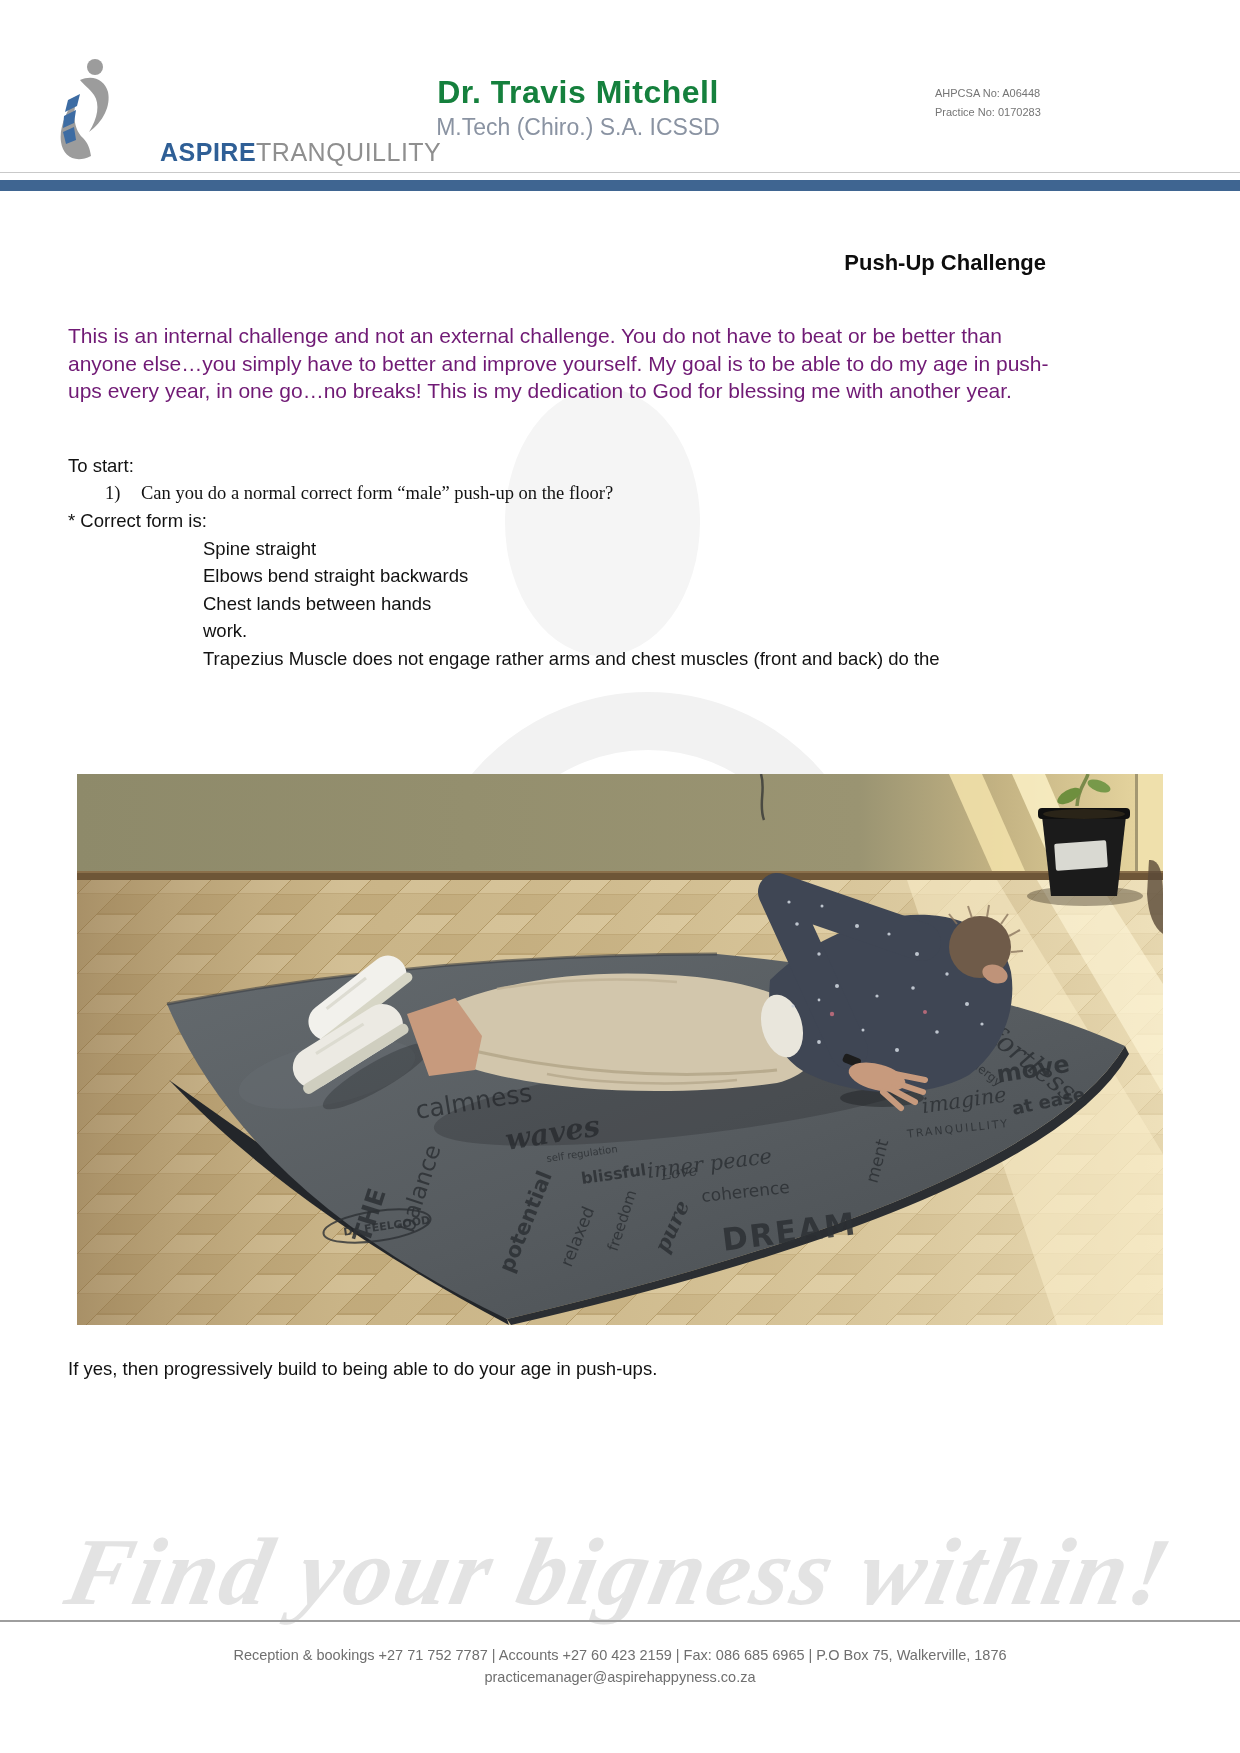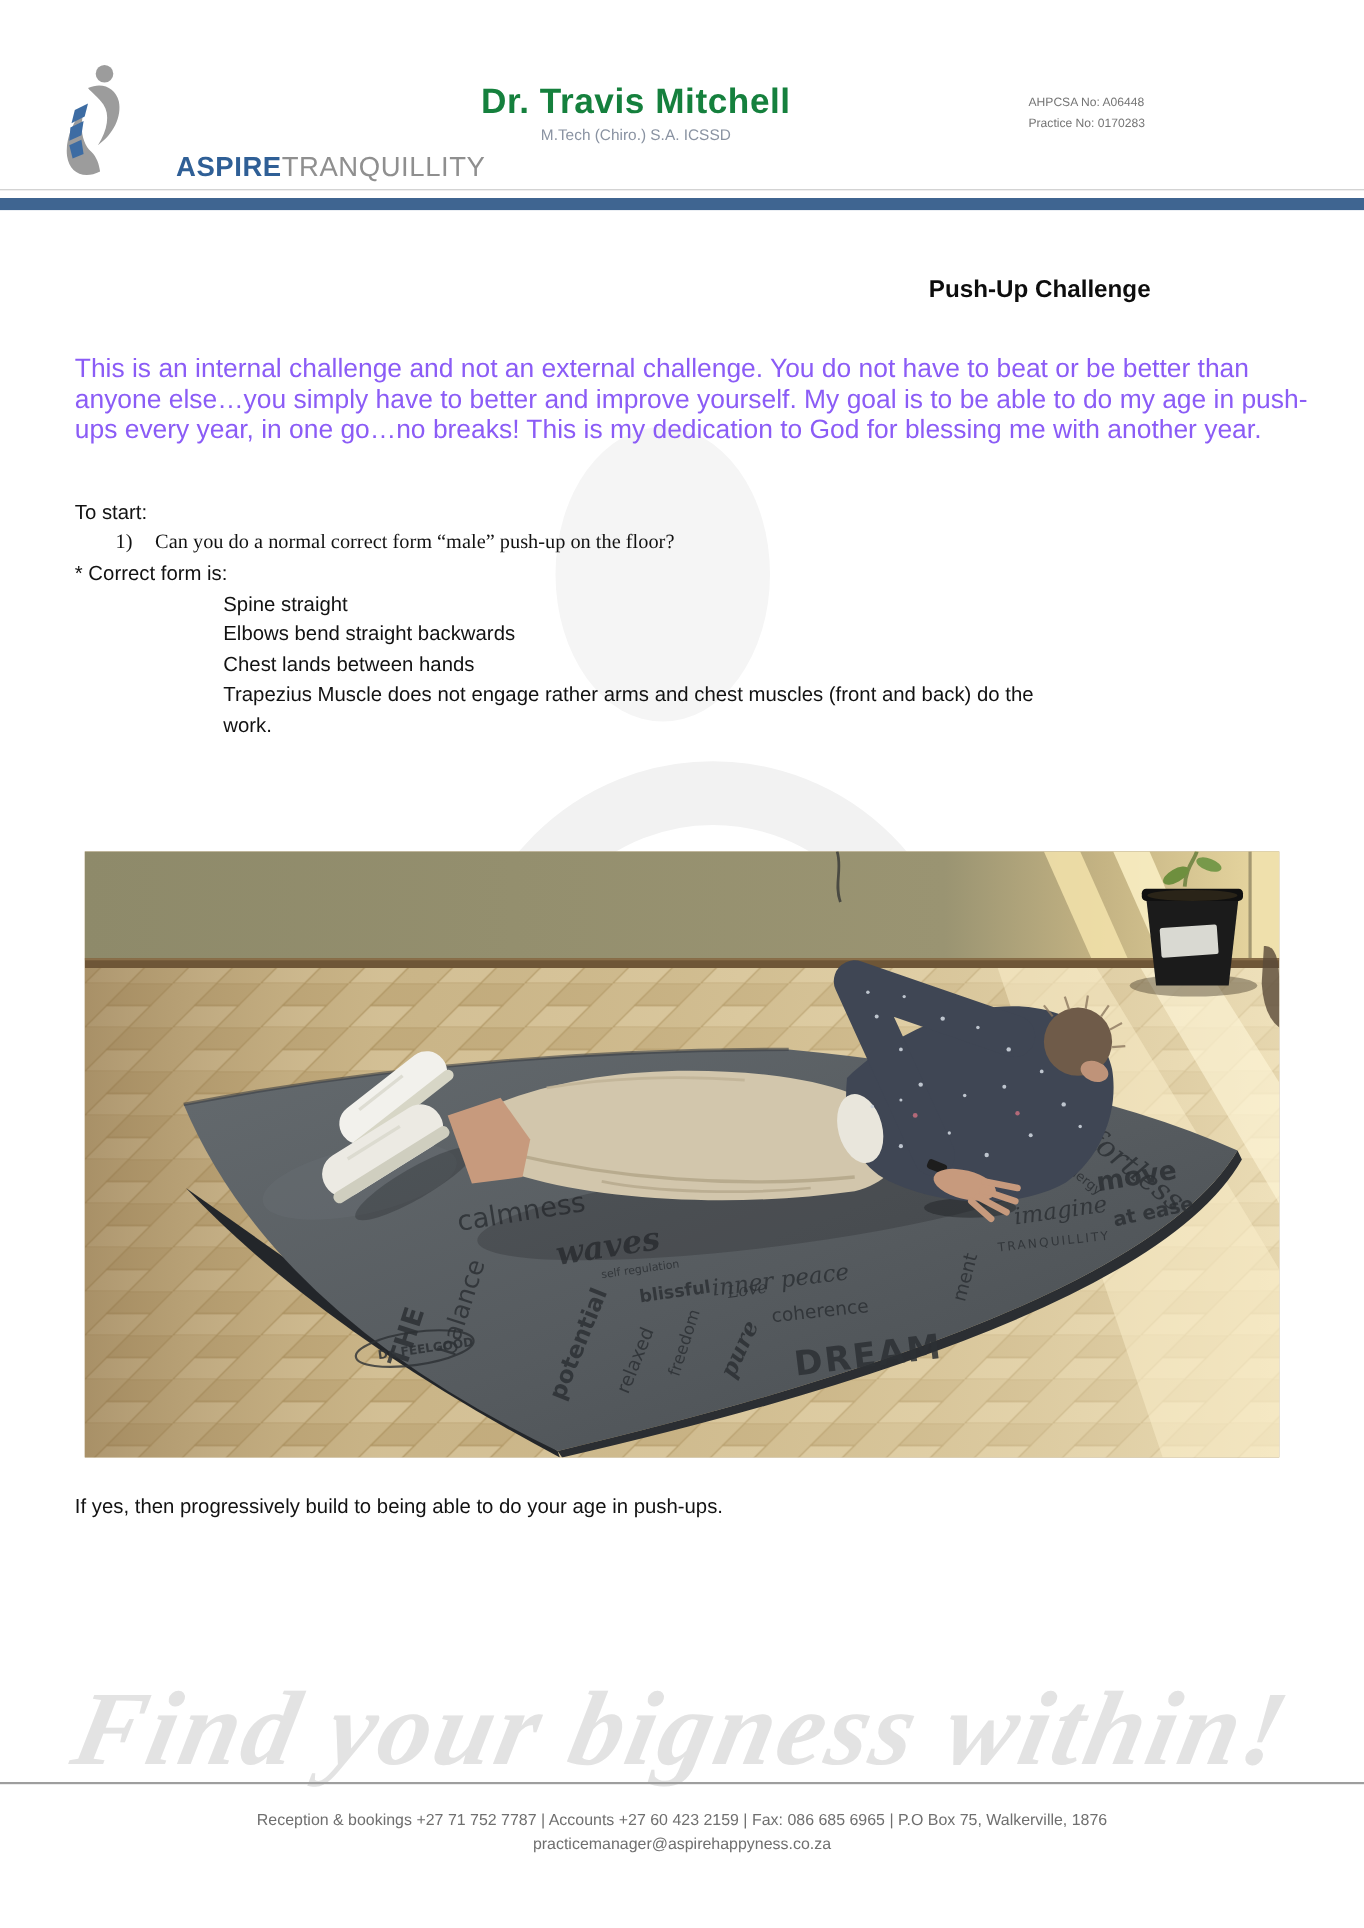--- a/index.html
+++ b/index.html
@@ -14,28 +14,28 @@
              font-family:"Liberation Serif",serif;font-style:italic;font-weight:700;
              font-size:96px;color:#e3e3e3;letter-spacing:3px;transform:skewX(-12deg);
              white-space:nowrap;}
   
   .logo-wrap{position:absolute;left:60px;top:50px;width:290px;height:115px;}
   .logo-text{position:absolute;left:100px;top:88px;font-size:25px;letter-spacing:.5px;white-space:nowrap;}
   .logo-aspire{color:#2f5f96;font-weight:700;}
   .logo-chiro{color:#8f8f8f;font-weight:400;}
   .doc-block{position:absolute;left:398px;top:74px;width:360px;text-align:center;}
   .doc-name{font-size:32px;font-weight:700;color:#15803d;letter-spacing:.5px;}
-  .doc-cred{font-size:14px;color:#8a93a2;margin-top:3px;}
+  .doc-cred{font-size:23px;color:#8a93a2;margin-top:3px;}
   .reg-block{position:absolute;left:935px;top:84px;font-size:11px;color:#757575;line-height:19px;}
   .rule-thin{position:absolute;left:0;top:172px;width:1240px;height:1px;background:#c9c9c9;}
   .rule-blue{position:absolute;left:0;top:180px;width:1240px;height:11px;background:#3f6591;}
   
   .title{position:absolute;left:68px;top:250px;width:978px;text-align:right;
          font-size:22px;font-weight:700;color:#0d0d0d;}
-  .para{position:absolute;left:68px;top:322px;width:990px;font-size:24px;line-height:27.5px;color:#8b5cf6;}
+  .para{position:absolute;left:68px;top:322px;width:990px;font-size:21px;line-height:27.5px;color:#701a75;}
   .list{position:absolute;left:68px;top:452px;width:990px;font-size:18.5px;line-height:27.5px;color:#121212;}
   .ln{white-space:pre;}
   .ind-q{padding-left:37px;font-family:Liberation Serif, serif;}
   .q-num{display:inline-block;width:36px;}
   .ind-sub{padding-left:135px;}
   .conclusion{position:absolute;left:68px;top:1358px;width:990px;font-size:18.5px;color:#121212;}
   
   .photo{position:absolute;left:77px;top:774px;width:1086px;height:551px;background:#b7a47c;}
   .photo svg{display:block;width:100%;height:100%;}
   .mw{fill:#2d3135;opacity:.85;font-family:"DejaVu Sans",sans-serif;}
@@ -90,22 +90,22 @@
     <div class="ln">ups every year, in one go…no breaks! This is my dedication to God for blessing me with another year.</div>
   </div>
 
   <div class="list">
     <div class="ln">To start:</div>
     <div class="ln ind-q"><span class="q-num">1)</span><span>Can you do a normal correct form “male” push-up on the floor?</span></div>
     <div class="ln">* Correct form is:</div>
     <div class="ln ind-sub">Spine straight</div>
     <div class="ln ind-sub">Elbows bend straight backwards</div>
     <div class="ln ind-sub">Chest lands between hands</div>
+    <div class="ln ind-sub">work.</div>
     <div class="ln ind-sub">Trapezius Muscle does not engage rather arms and chest muscles (front and back) do the</div>
-    <div class="ln ind-sub">work.</div>
   </div>
 
   <div class="photo">
     <svg viewBox="0 0 1086 551" preserveAspectRatio="none">
       <defs>
         <linearGradient id="wallg" x1="0" y1="0" x2="1" y2="0">
           <stop offset="0" stop-color="#8e8a6a"></stop>
             <stop offset="0.72" stop-color="#9a9472"></stop>
           <stop offset="0.85" stop-color="#c4b383"></stop>
             <stop offset="1" stop-color="#ead9a2"></stop>

